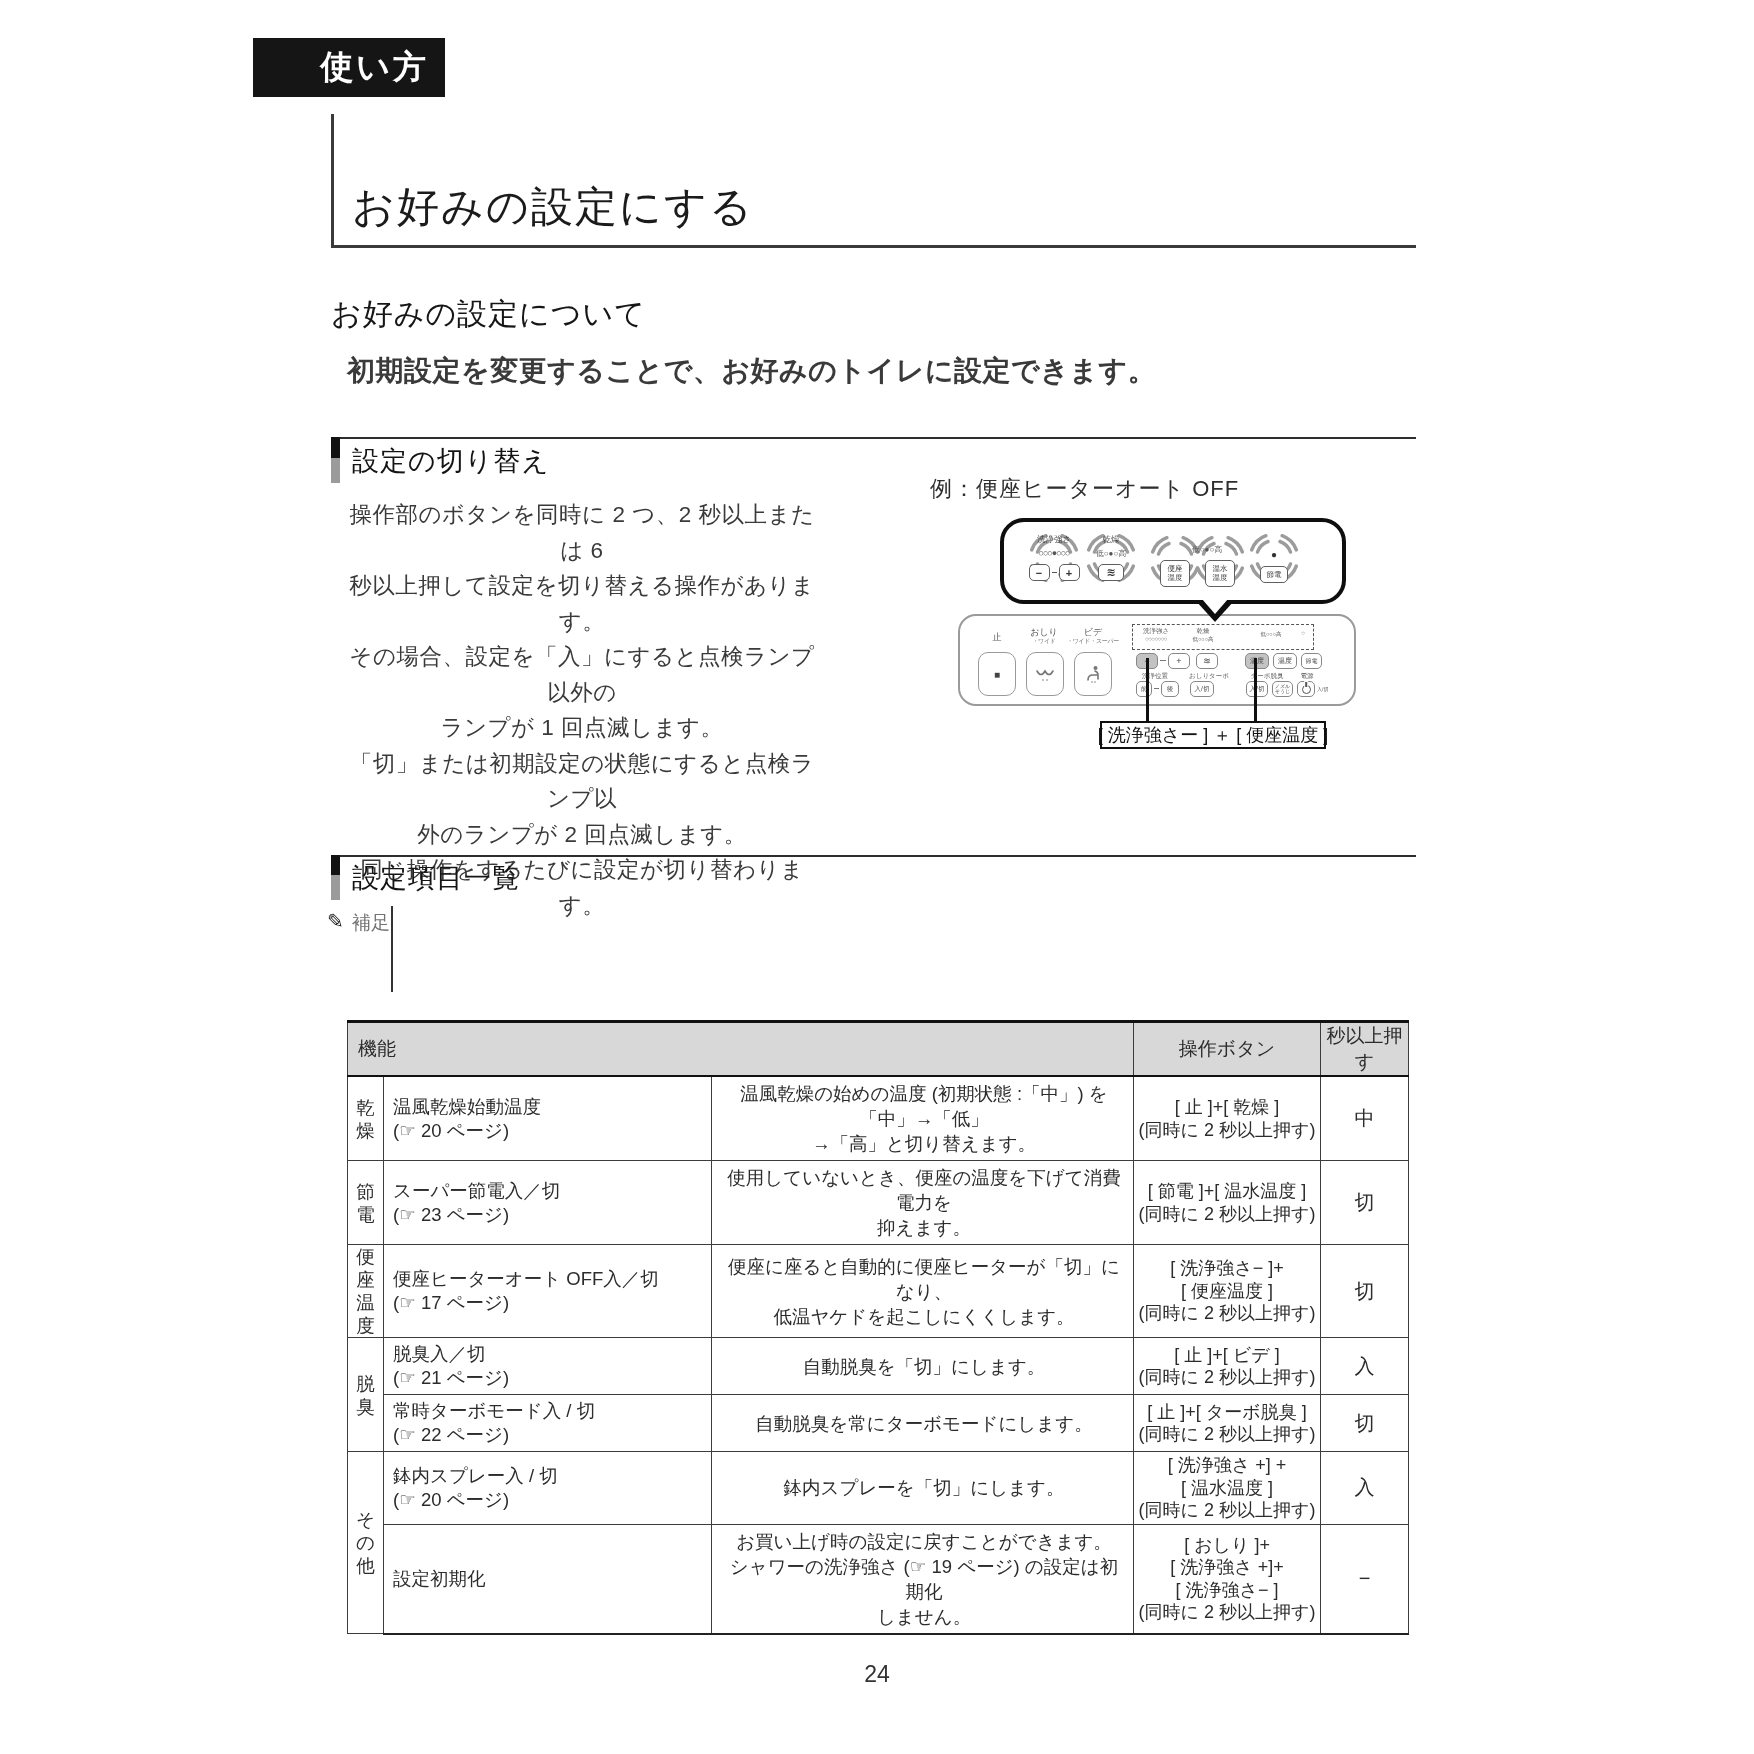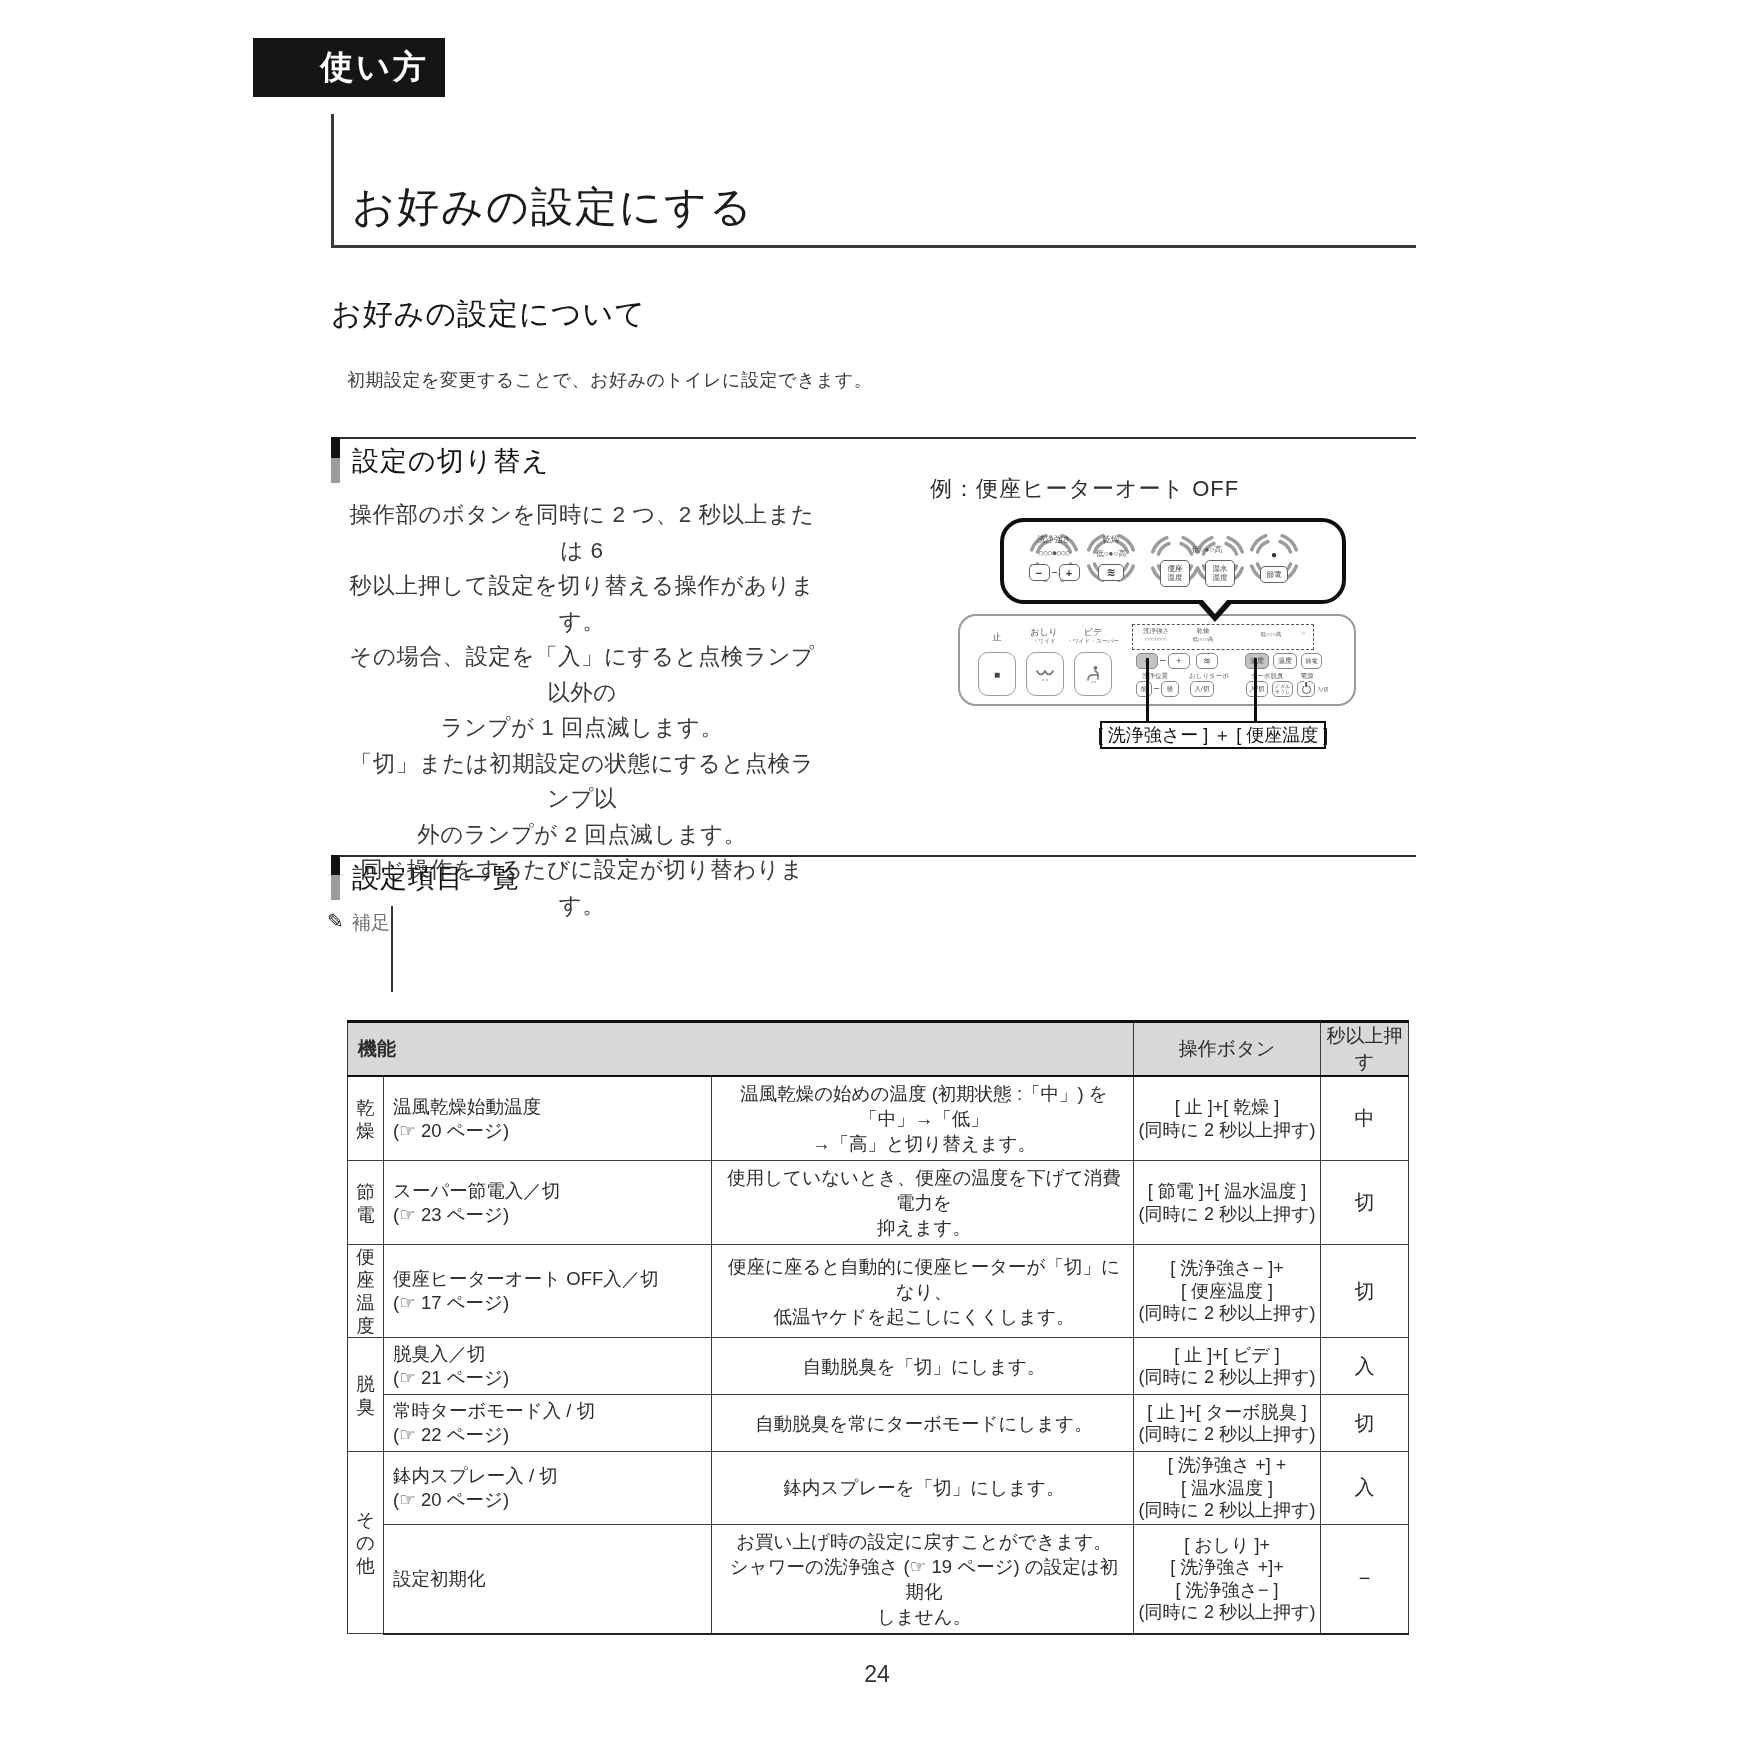--- a/index.html
+++ b/index.html
@@ -23,21 +23,21 @@
     left:331px; top:114px; width:1085px; height:134px;
     border-left:3px solid #3a3a3a; border-bottom:3px solid #3a3a3a;
   }
   .page-title {
     position:absolute; left:18px; bottom:10px; font-size:42px; color:#1b1b1b;
     letter-spacing:2px; white-space:nowrap;
   }
 
   
   .about-heading { left:331px; top:294px; font-size:30px; color:#161616; letter-spacing:1px; font-weight:500; }
-  .about-body   { left:347px; top:368px; font-size:18px; color:#3a3a3a; letter-spacing:0.5px; }
+  .about-body   { left:347px; top:352px; font-size:28px; color:#3a3a3a; letter-spacing:0.5px;font-weight:bold; }
 
   .section-rule { height:0; border-top:2.5px solid #2e2e2e; width:1085px; left:331px; }
   .accent-bar { width:9px; left:331px; background:linear-gradient(180deg,#121212 0%,#121212 45%,#9b9b9b 45%,#9b9b9b 100%); }
   .section-heading { font-size:27px; color:#141414; letter-spacing:1px; font-weight:500; white-space:nowrap; }
 
   
   .switch-body {
     left:347px; top:497px; width:470px; font-size:22.5px; line-height:35.5px;
     color:#3a3a3a; white-space:pre-line; letter-spacing:0.5px;text-align:center;
   }
@@ -106,21 +106,21 @@
   .note-pencil { left:327px; top:909px; font-size:20px; color:#222; }
   .note-label { left:352px; top:910px; font-size:19px; color:#737373; }
   .note-divider { left:391px; top:906px; width:2px; height:86px; background:#333; }
   .note-body { left:402px; top:906px; font-size:18.5px; line-height:30px; color:#333; white-space:pre-line; letter-spacing:0.3px; }
 
   
   .settings-table { left:347px; top:1020px; }
   table { border-collapse:collapse; table-layout:fixed; width:1061px; background:#fff; }
   td, th { border:1.4px solid #3c3c3c; font-weight:normal; font-size:18.5px; color:#2c2c2c; vertical-align:middle; }
   tr.thead td { background:#d8d8d8; border-top:3px solid #111; border-bottom:2.6px solid #111; font-size:19px; }
-  td.c-func { text-align:left; padding-left:10px;font-weight:bold; }
+  td.c-func { text-align:left; padding-left:10px; }
   td.c-head-center { text-align:center; }
   td.c-group { text-align:center; white-space:pre-line; line-height:23px; padding:0 2px; }
   td.c-item { text-align:left; padding:4px 6px 4px 9px; white-space:pre-line; line-height:24px; }
   td.c-desc { text-align:center; padding:4px 6px 4px 9px; white-space:pre-line; line-height:25px; }
   td.c-btn  { text-align:center; white-space:pre-line; line-height:22.5px; font-size:18px; padding:2px 2px; }
   td.c-def  { text-align:center; font-size:20px; }
   tr.rlast td { border-bottom:2.2px solid #222; }
 
   .page-number { left:0; top:1661px; width:1754px; text-align:center; font-size:23px; color:#333; }
 </style>

